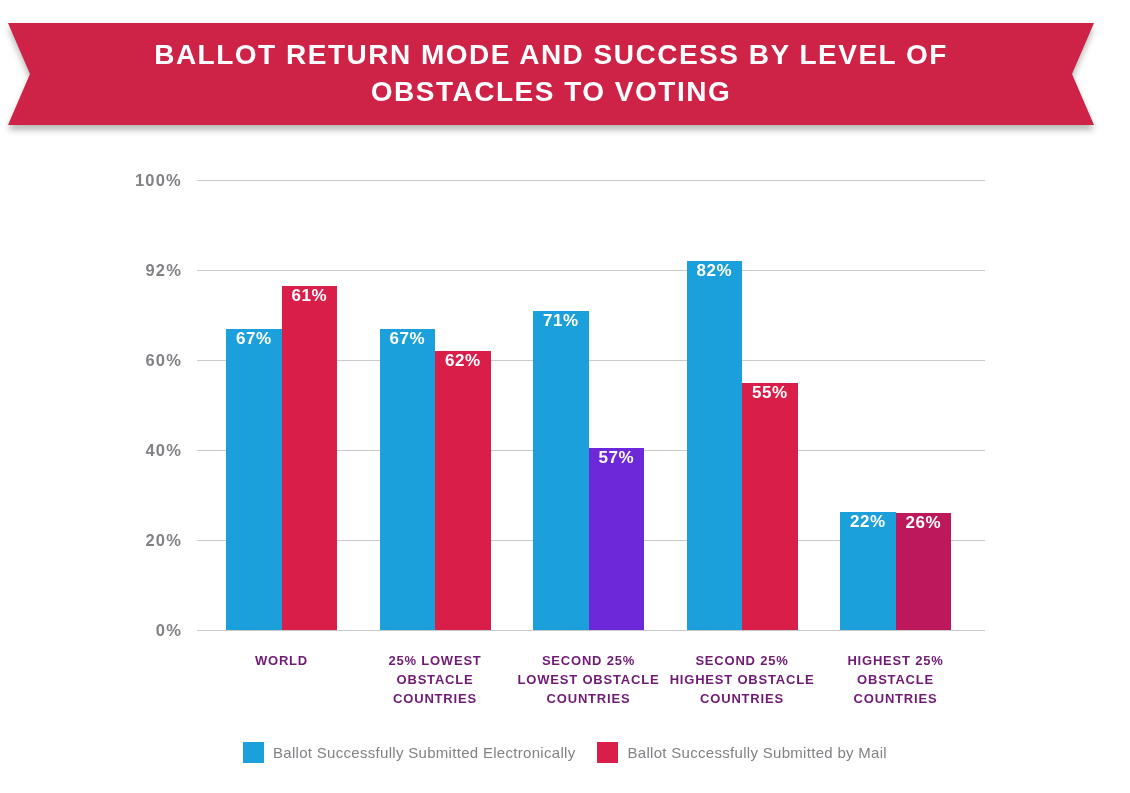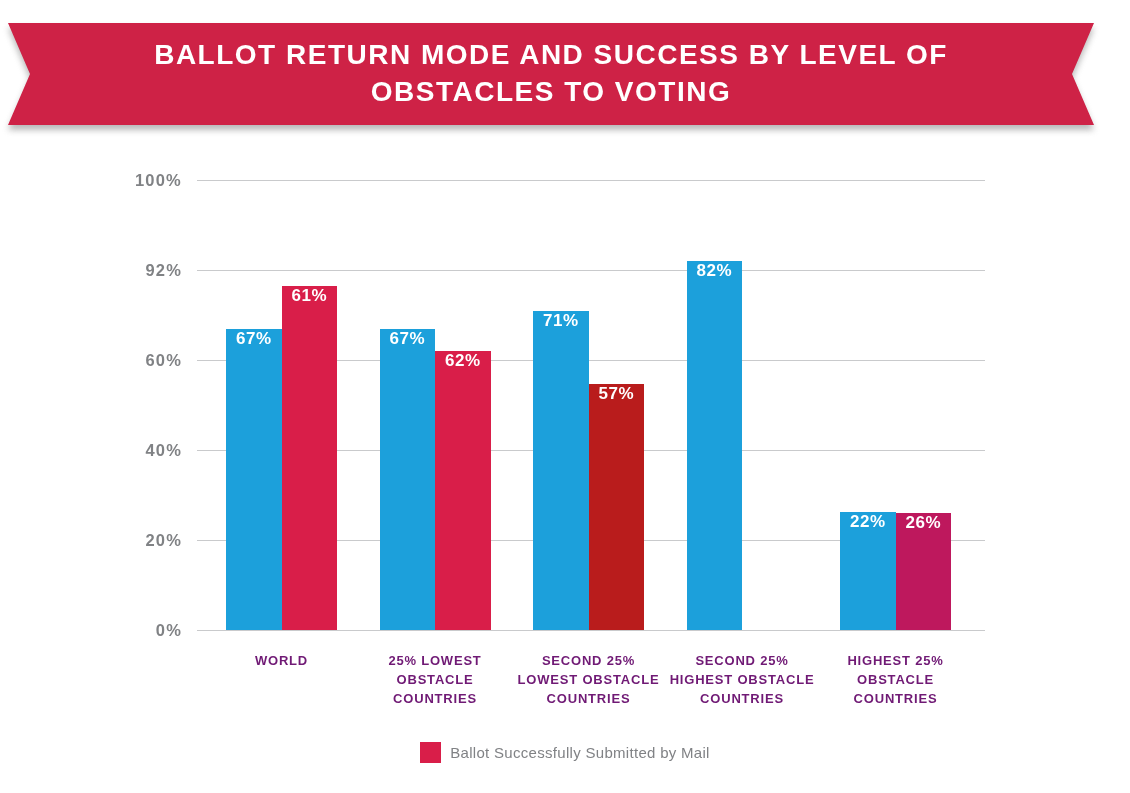--- a/index.html
+++ b/index.html
@@ -103,42 +103,49 @@
         </div>
         <div class="bar" style="height: 279px; background: rgb(217, 30, 73);">
           <span class="bar-value">62%</span>
         </div>
       </div>
       <div class="cat-label" style="left: 238px;">25% LOWEST OBSTACLE COUNTRIES</div>
       <div class="bar-group" style="left: 336px;">
         <div class="bar" style="height: 319.5px; background: rgb(28, 160, 219);">
           <span class="bar-value">71%</span>
         </div>
-        <div class="bar" style="height: 246px; background: #b91c1c;">
+        <div class="bar" style="height: 182px; background: #6d28d9;">
           <span class="bar-value">57%</span>
         </div>
       </div>
       <div class="cat-label" style="left: 391.5px;">SECOND 25% LOWEST OBSTACLE COUNTRIES</div>
       <div class="bar-group" style="left: 489.5px;">
         <div class="bar" style="height: 369px; background: rgb(28, 160, 219);">
           <span class="bar-value">82%</span>
+        </div>
+        <div class="bar" style="height: 247.5px; background: rgb(217, 30, 73);">
+          <span class="bar-value">55%</span>
         </div>
       </div>
       <div class="cat-label" style="left: 545px;">SECOND 25% HIGHEST OBSTACLE COUNTRIES</div>
       <div class="bar-group" style="left: 643px;">
         <div class="bar" style="height: 118px; background: rgb(28, 160, 219);">
           <span class="bar-value">22%</span>
         </div>
         <div class="bar" style="height: 117px; background: #be185d;">
           <span class="bar-value">26%</span>
         </div>
       </div>
       <div class="cat-label" style="left: 698.5px;">HIGHEST 25% OBSTACLE COUNTRIES</div>
     </div>
 
   <div class="legend">
     <div class="legend-item">
+      <span class="legend-swatch" style="background: rgb(28, 160, 219);"></span>
+      <span class="legend-label">Ballot Successfully Submitted Electronically</span>
+    </div>
+    <div class="legend-item">
       <span class="legend-swatch" style="background: rgb(217, 30, 73);"></span>
       <span class="legend-label">Ballot Successfully Submitted by Mail</span>
     </div>
   </div>
 
 </div>
 
 </body></html>

